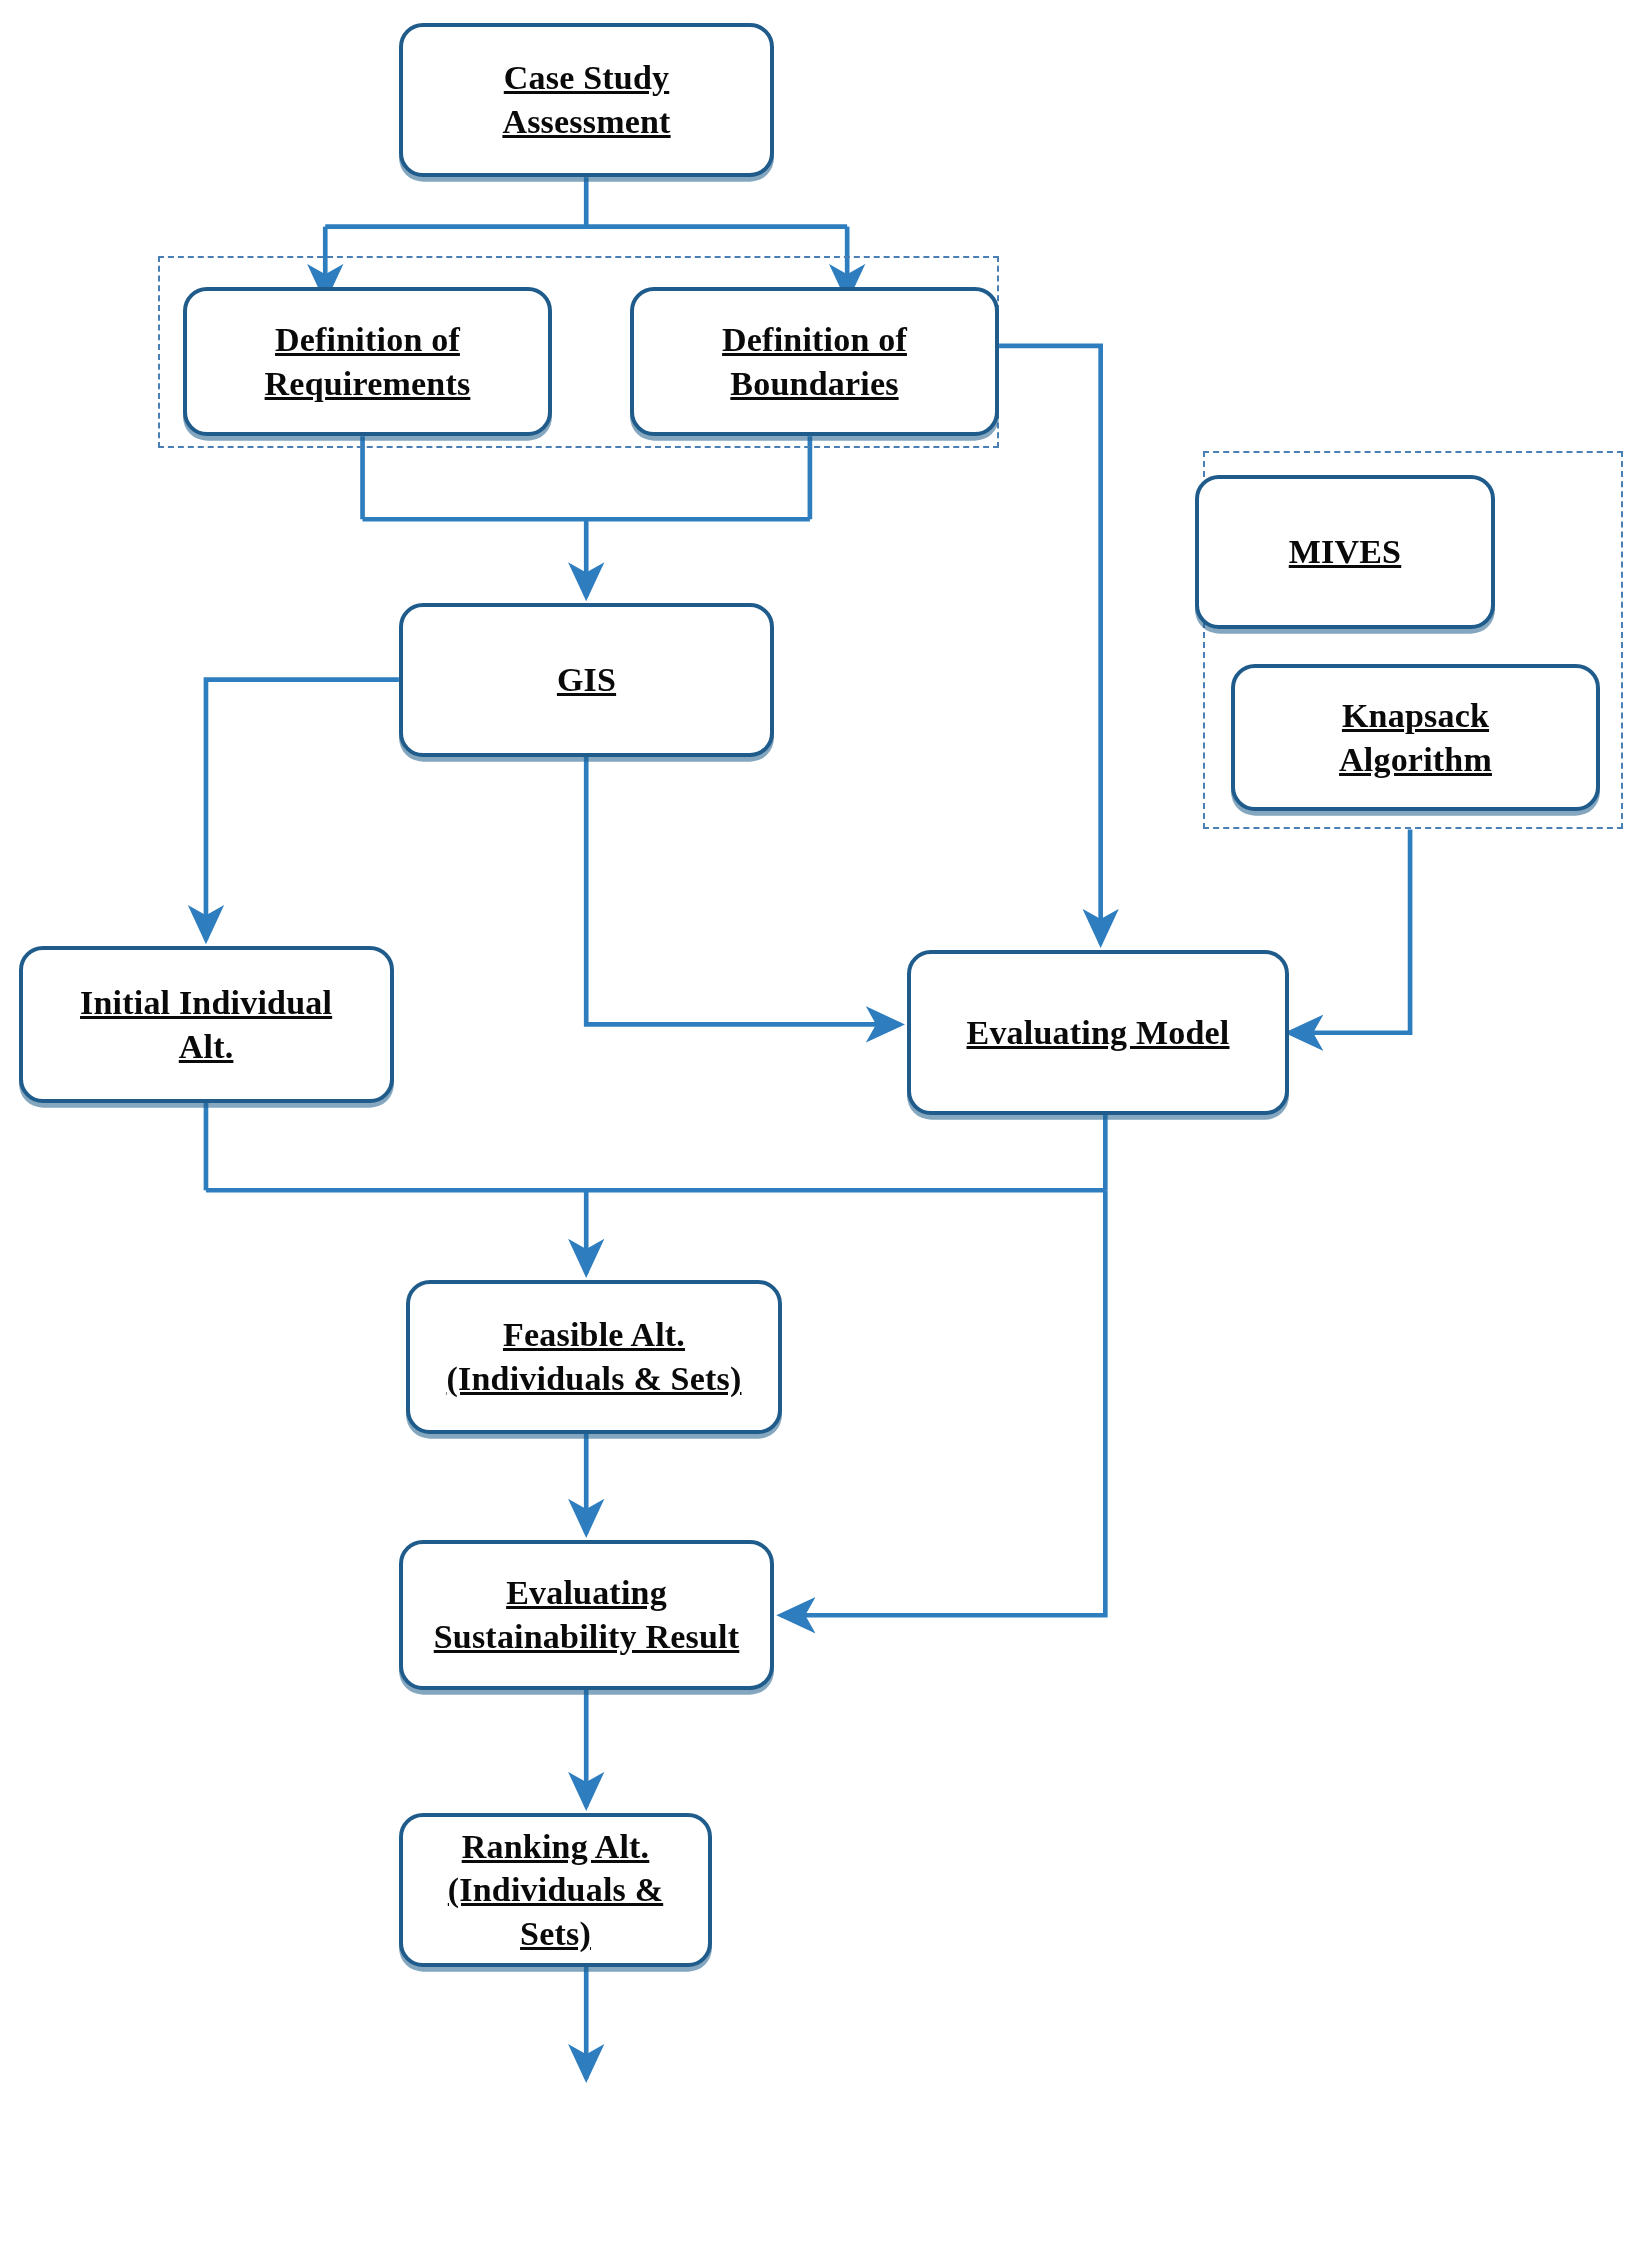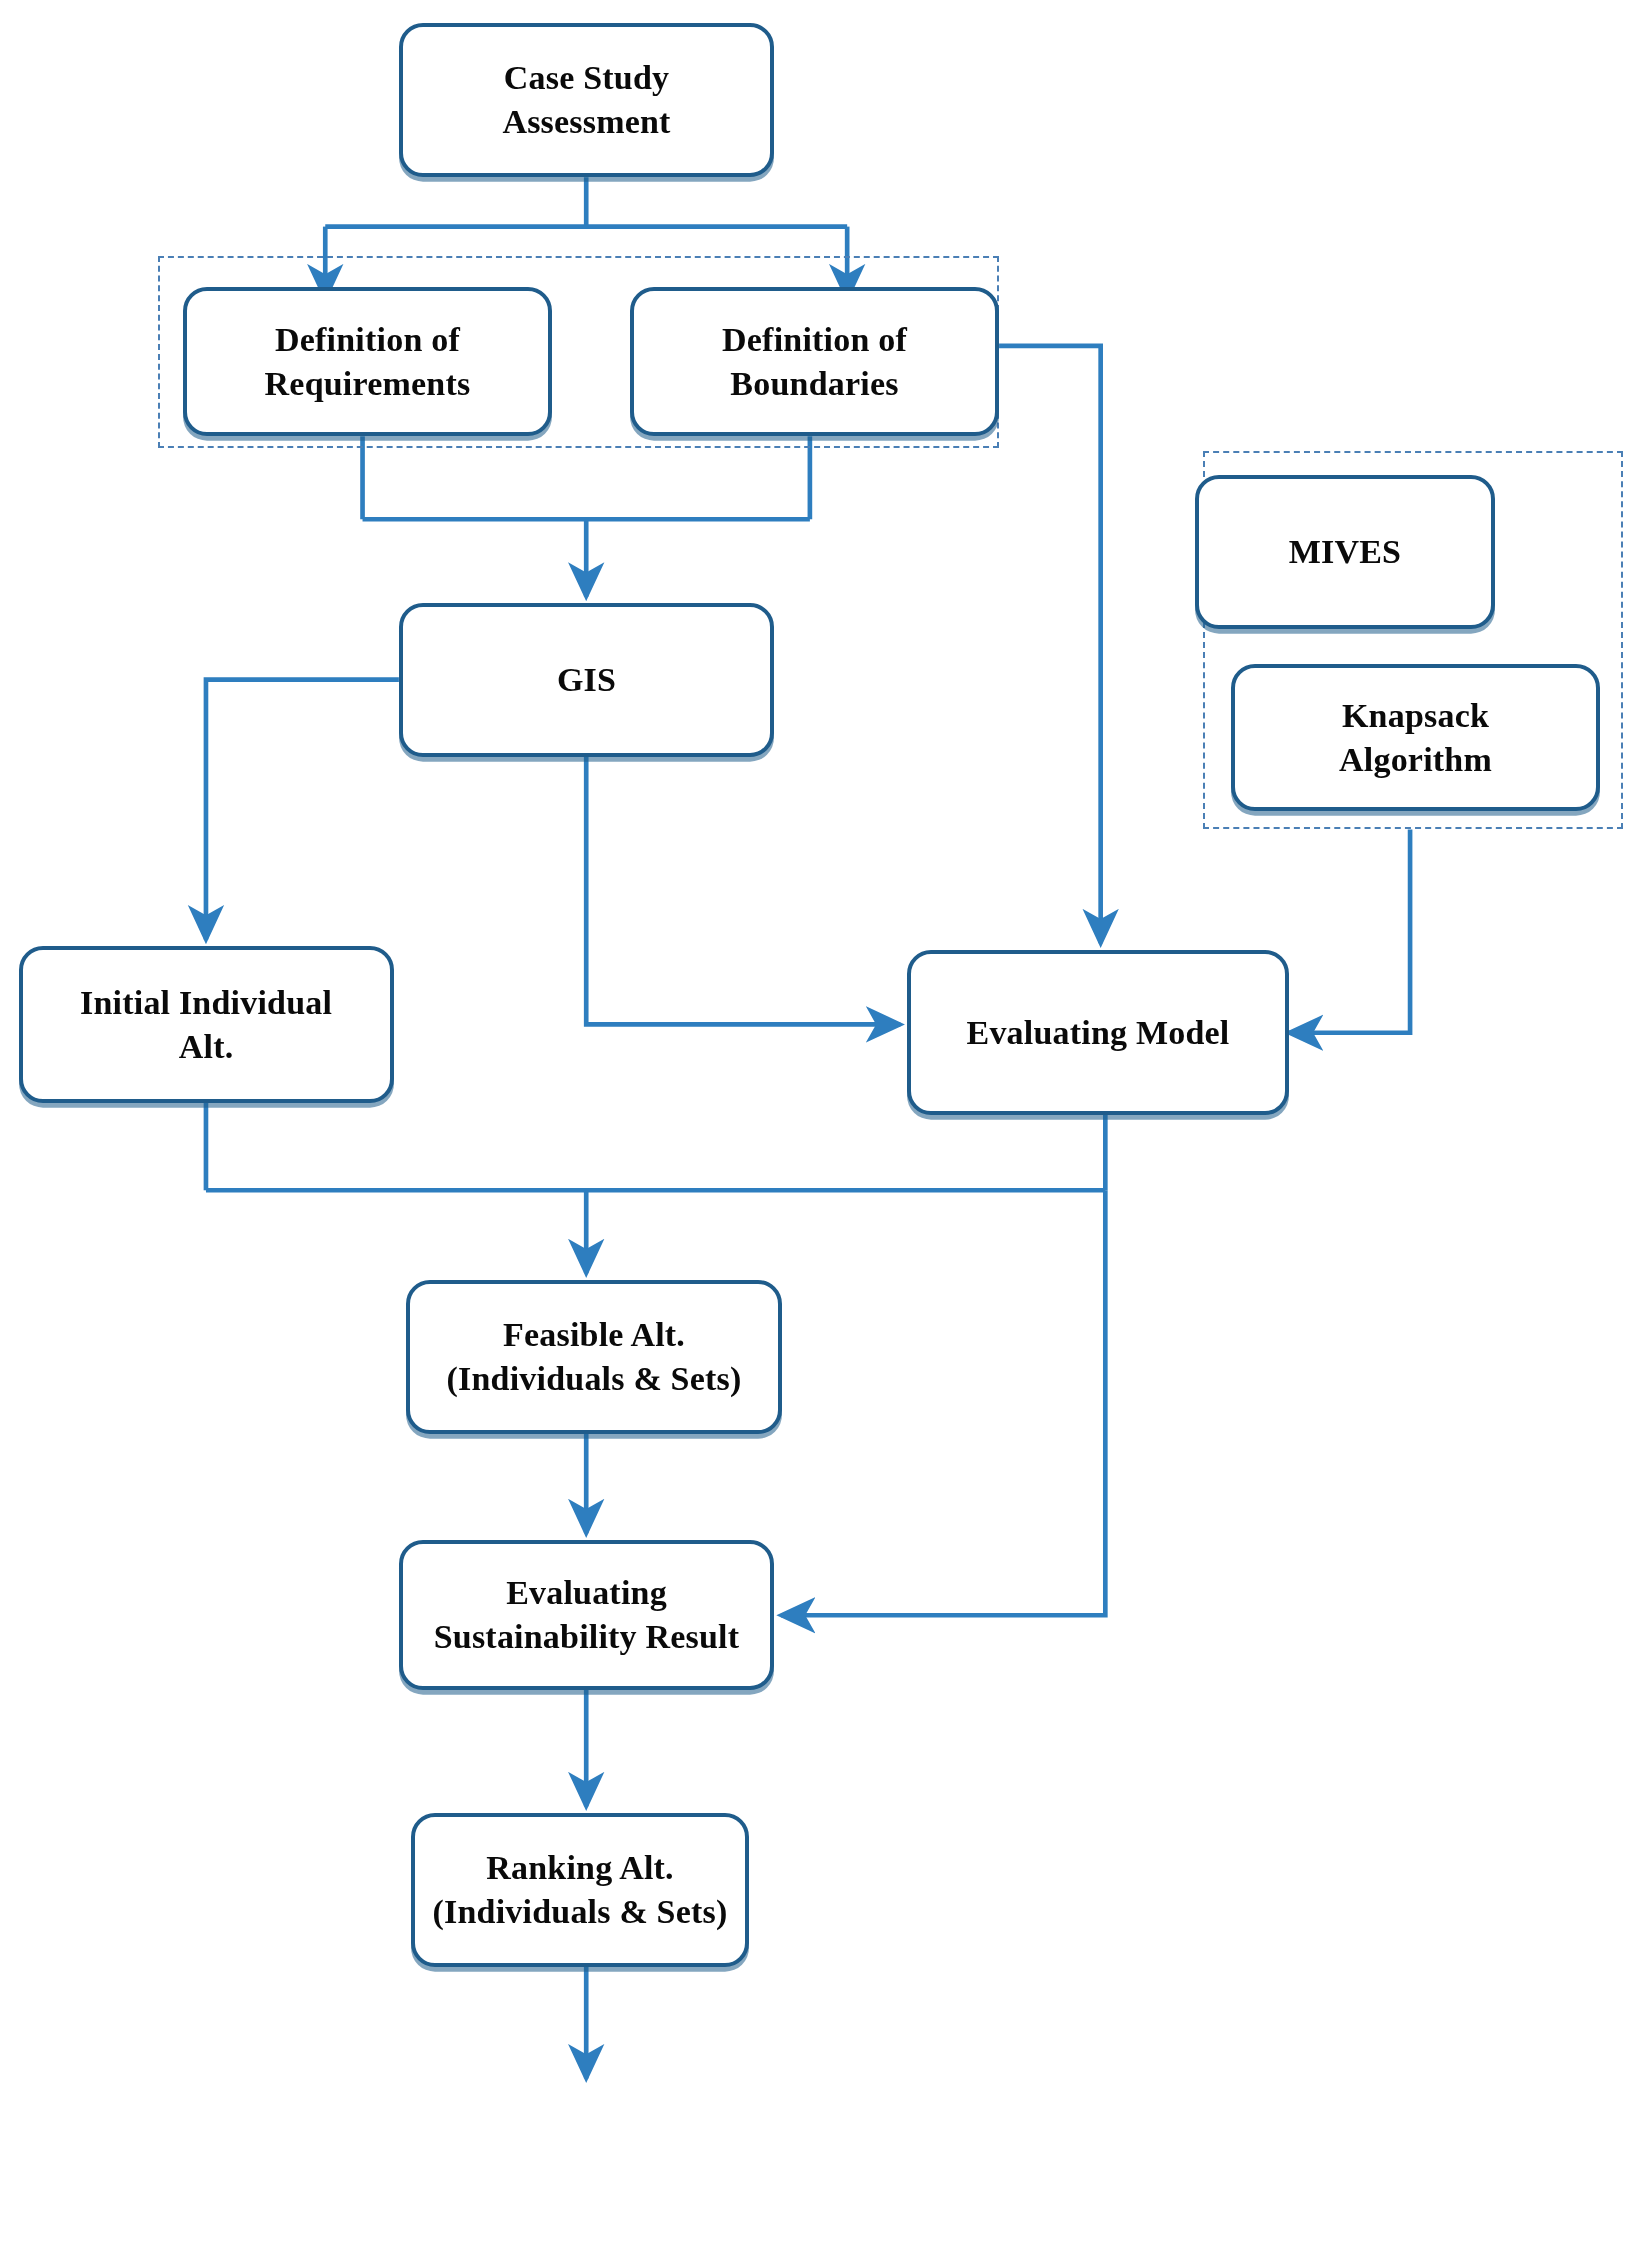--- a/index.html
+++ b/index.html
@@ -42,20 +42,21 @@
     box-shadow: 0 4.7px 0 0 rgba(31,92,139,0.55);
   }
   .node .node-label {
     font-weight: bold;
     font-size: 34px;
     line-height: 1.28;
     color: #0a0a0a;
     letter-spacing: 0.2px;
     padding: 0 11.2px;
     white-space: pre-line;
+    text-decoration: underline;
   }
   .group-dashed {
     position: absolute;
     box-sizing: border-box;
     border: 2.8px dashed #4A7FB5;
     background: transparent;
     z-index: 1;
   }
 </style>
 </head>
@@ -149,20 +150,20 @@
   <div class="node" style="left:398px; top:1280px; width:376px; height:154px;margin-left:8px;">
     <span class="node-label">Feasible Alt.
 (Individuals &amp; Sets)</span>
   </div>
 
   <div class="node" style="left:399px; top:1540px; width:375px; height:150px;">
     <span class="node-label">Evaluating
 Sustainability Result</span>
   </div>
 
-  <div class="node" style="left:399px; top:1813px; width:338px; height:154px;margin-left:12px;">
+  <div class="node" style="left:399px; top:1813px; width:313px; height:154px;">
     <span class="node-label">Ranking Alt.
 (Individuals &amp; Sets)</span>
   </div>
 
 
 </div>
 
 
 </body></html>

